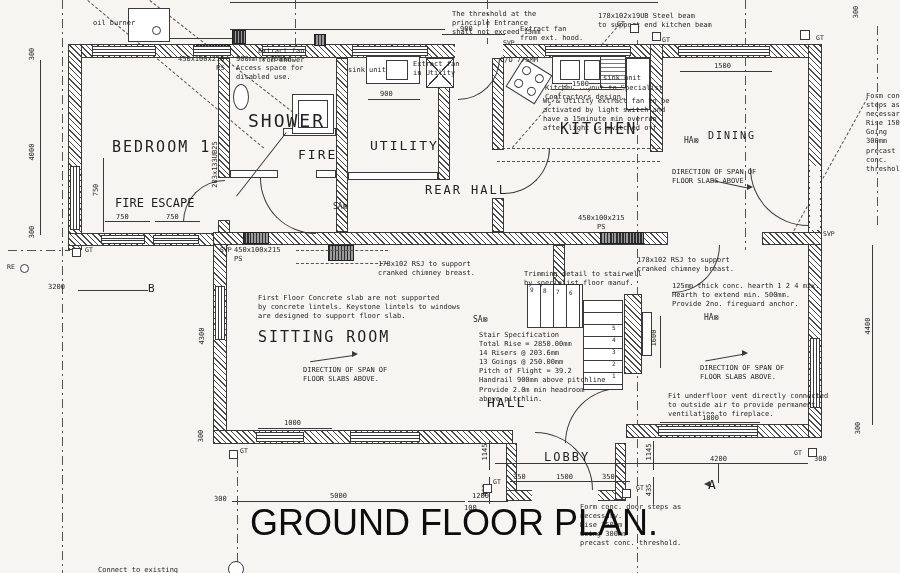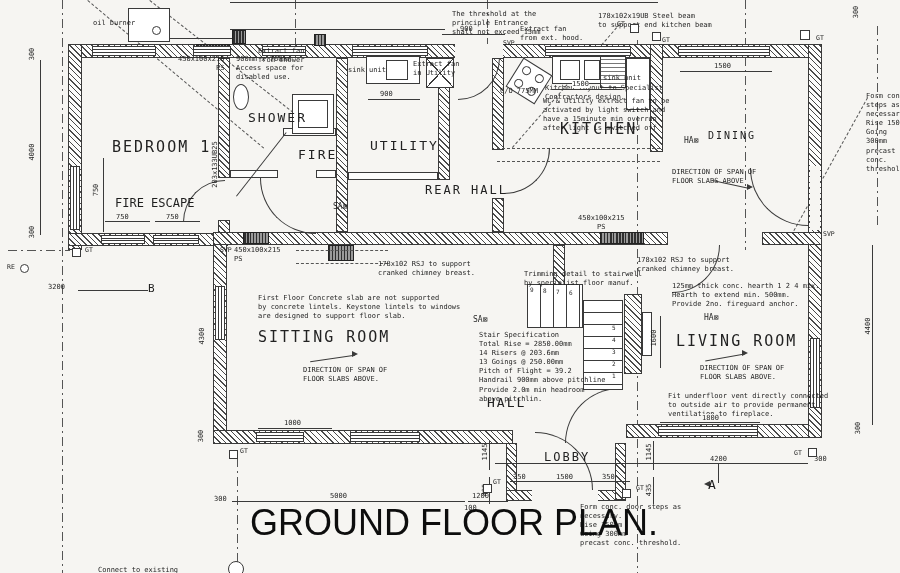--- a/index.html
+++ b/index.html
@@ -148,49 +148,48 @@
   <span class="num" style="left:612px;top:336px">4</span>
   <span class="num" style="left:612px;top:348px">3</span>
   <span class="num" style="left:612px;top:360px">2</span>
   <span class="num" style="left:612px;top:372px">1</span>
   <span class="num" style="left:530px;top:286px">9</span>
   <span class="num" style="left:543px;top:287px">8</span>
   <span class="num" style="left:556px;top:288px">7</span>
   <span class="num" style="left:569px;top:289px">6</span>
 
   <span class="rm" style="left:112px;top:138px;font-size:15px">BEDROOM 1</span>
-  <span class="rm" style="left:248px;top:110px;font-size:13px">SHOWER</span>
+  <span class="rm" style="left:248px;top:110px;font-size:18px">SHOWER</span>
   <span class="rm" style="left:298px;top:147px;font-size:13px">FIRE</span>
   <span class="rm" style="left:370px;top:138px;font-size:13px">UTILITY</span>
   <span class="rm" style="left:425px;top:183px;font-size:12px">REAR HALL</span>
   <span class="rm" style="left:560px;top:120px;font-size:15px">KITCHEN</span>
   <span class="rm" style="left:708px;top:130px;font-size:10px">DINING</span>
   <span class="rm" style="left:258px;top:328px;font-size:15px">SITTING ROOM</span>
   <span class="rm" style="left:487px;top:395px;font-size:13px">HALL</span>
-  <span class="rm" style="left:676px;top:332px;font-size:15px">LIVING ROOM</span>
   <span class="rm" style="left:544px;top:450px;font-size:12px">LOBBY</span>
 
   <span class="ann" style="left:93px;top:19px">oil burner</span>
   <span class="ann" style="left:452px;top:10px">The threshold at the
 principle Entrance
 shall not exceed 15mm</span>
   <span class="ann" style="left:520px;top:25px">Extract fan
 from ext. hood.</span>
   <span class="ann" style="left:598px;top:12px">178x102x19UB Steel beam
 to support end kitchen beam</span>
   <span class="ann" style="left:236px;top:55px">900mm x 760mm
 Access space for
 disabled use.</span>
   <span class="ann" style="left:258px;top:47px">Extract fan
 from shower</span>
   <span class="ann" style="left:348px;top:66px">sink unit</span>
   <span class="ann" style="left:603px;top:74px">sink unit</span>
   <span class="ann" style="left:413px;top:60px">Extract fan
 in Utility</span>
-  <span class="ann" style="left:500px;top:87px">C/O 775MM</span>
+  <span class="ann" style="left:500px;top:56px">C/O 775MM</span>
   <span class="ann" style="left:543px;top:97px">WC &amp; Utility extract fan to be
 activated by light switch and
 have a 15minute min overrun
 after light is switched off</span>
   <span class="ann" style="left:545px;top:84px">Kitchen layout to Specialist
 Contractors design.</span>
   <span class="ann vt" style="left:192px;top:160px">203x133UB25</span>
   <span class="ann" style="left:672px;top:168px">DIRECTION OF SPAN OF
 FLOOR SLABS ABOVE</span>
   <span class="ann" style="left:378px;top:260px">178x102 RSJ to support

